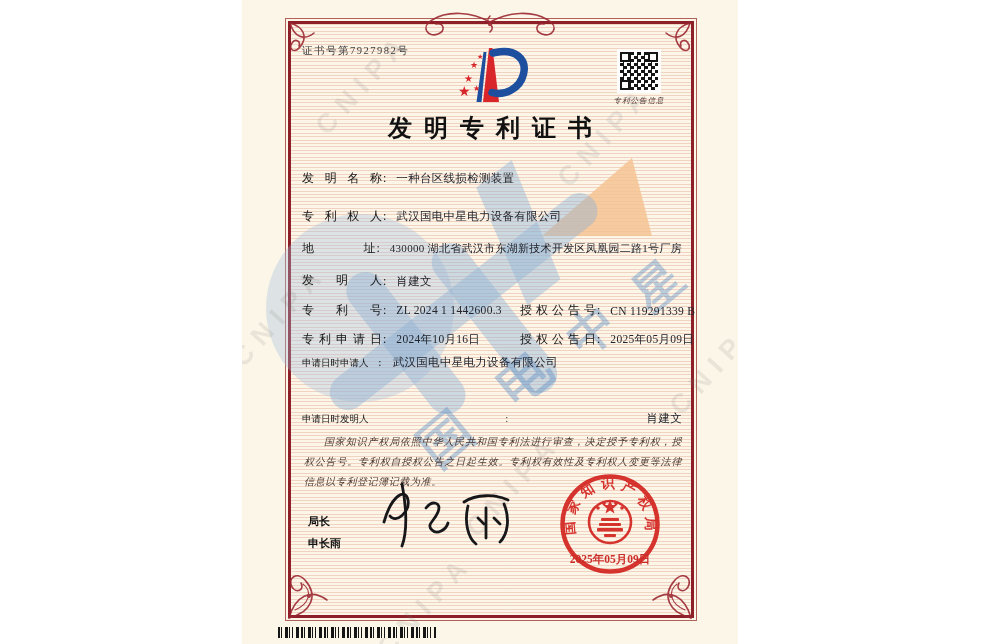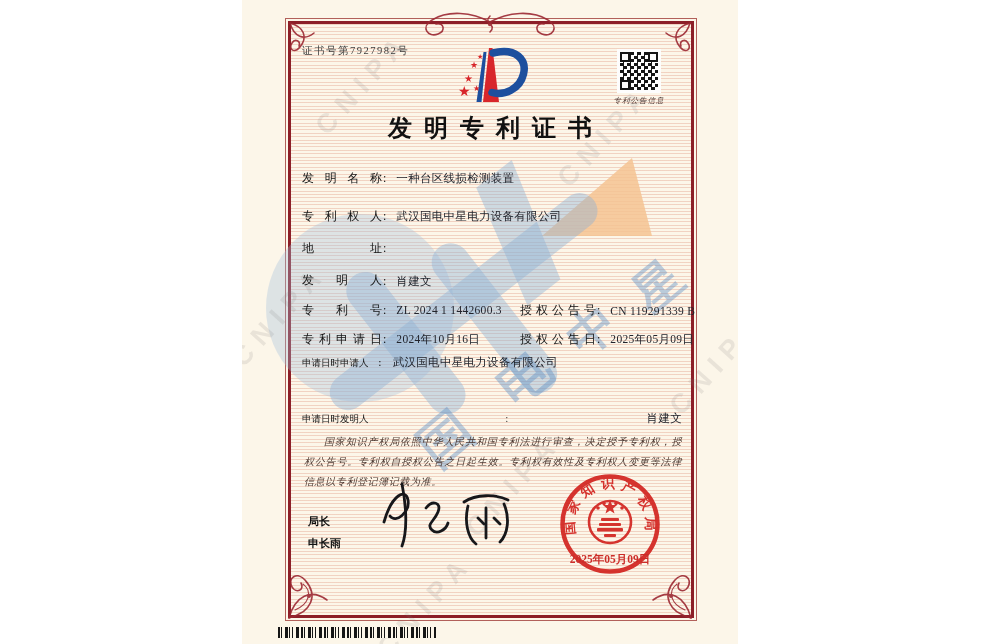--- a/index.html
+++ b/index.html
@@ -171,20 +171,21 @@
       <span class="fvalue">一种台区线损检测装置</span>
     </div>
     <div class="frow" style="top:208px;">
       <span class="flabel">专利权人</span>
         <span class="fcolon">:</span>
       <span class="fvalue">武汉国电中星电力设备有限公司</span>
     </div>
     <div class="frow" style="top:240px;">
       <span class="flabel">地址</span>
         <span class="fcolon">:</span>
+      <span class="fvalue" style="font-size:11px;">430000 湖北省武汉市东湖新技术开发区凤凰园二路1号厂房</span>
     </div>
     <div class="frow" style="top:272px;align-items:flex-end;">
       <span class="flabel">发明人</span>
         <span class="fcolon">:</span>
       <span class="fvalue">肖建文</span>
     </div>
     <div class="frow" style="top:302px;position:absolute;">
       <span class="flabel">专利号</span>
         <span class="fcolon">:</span>
       <span class="fvalue">ZL 2024 1 1442600.3</span>

